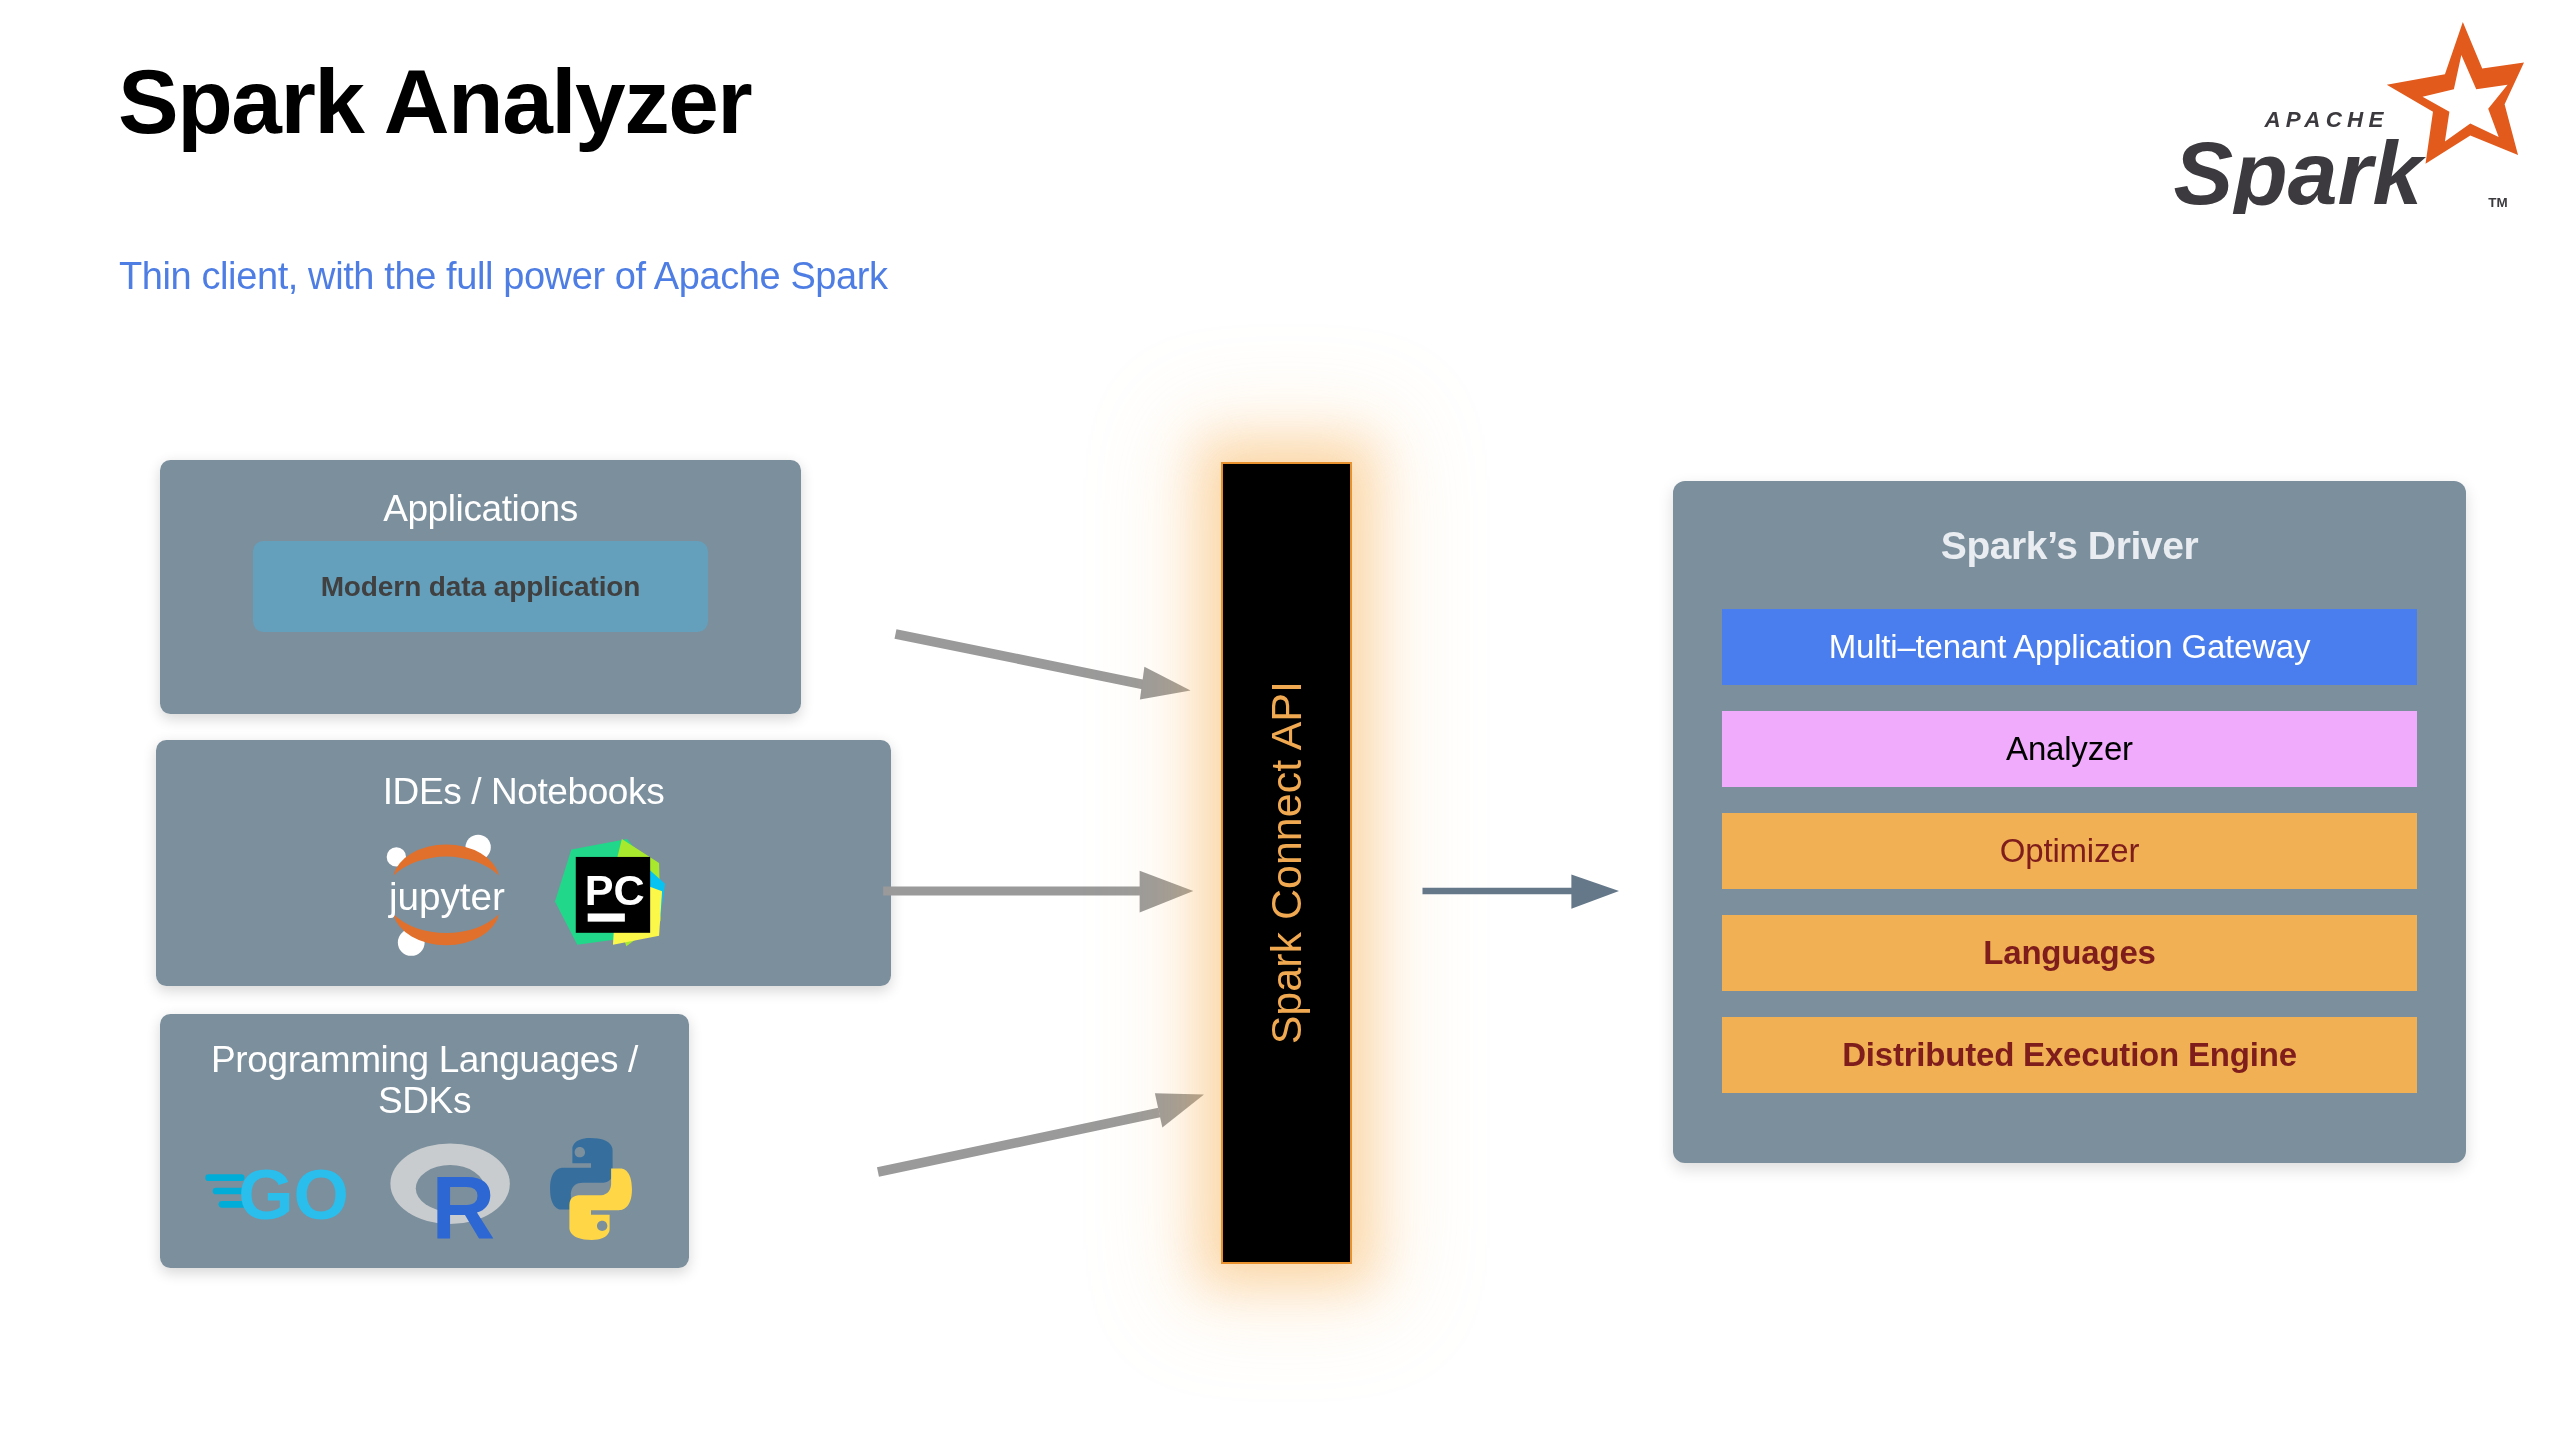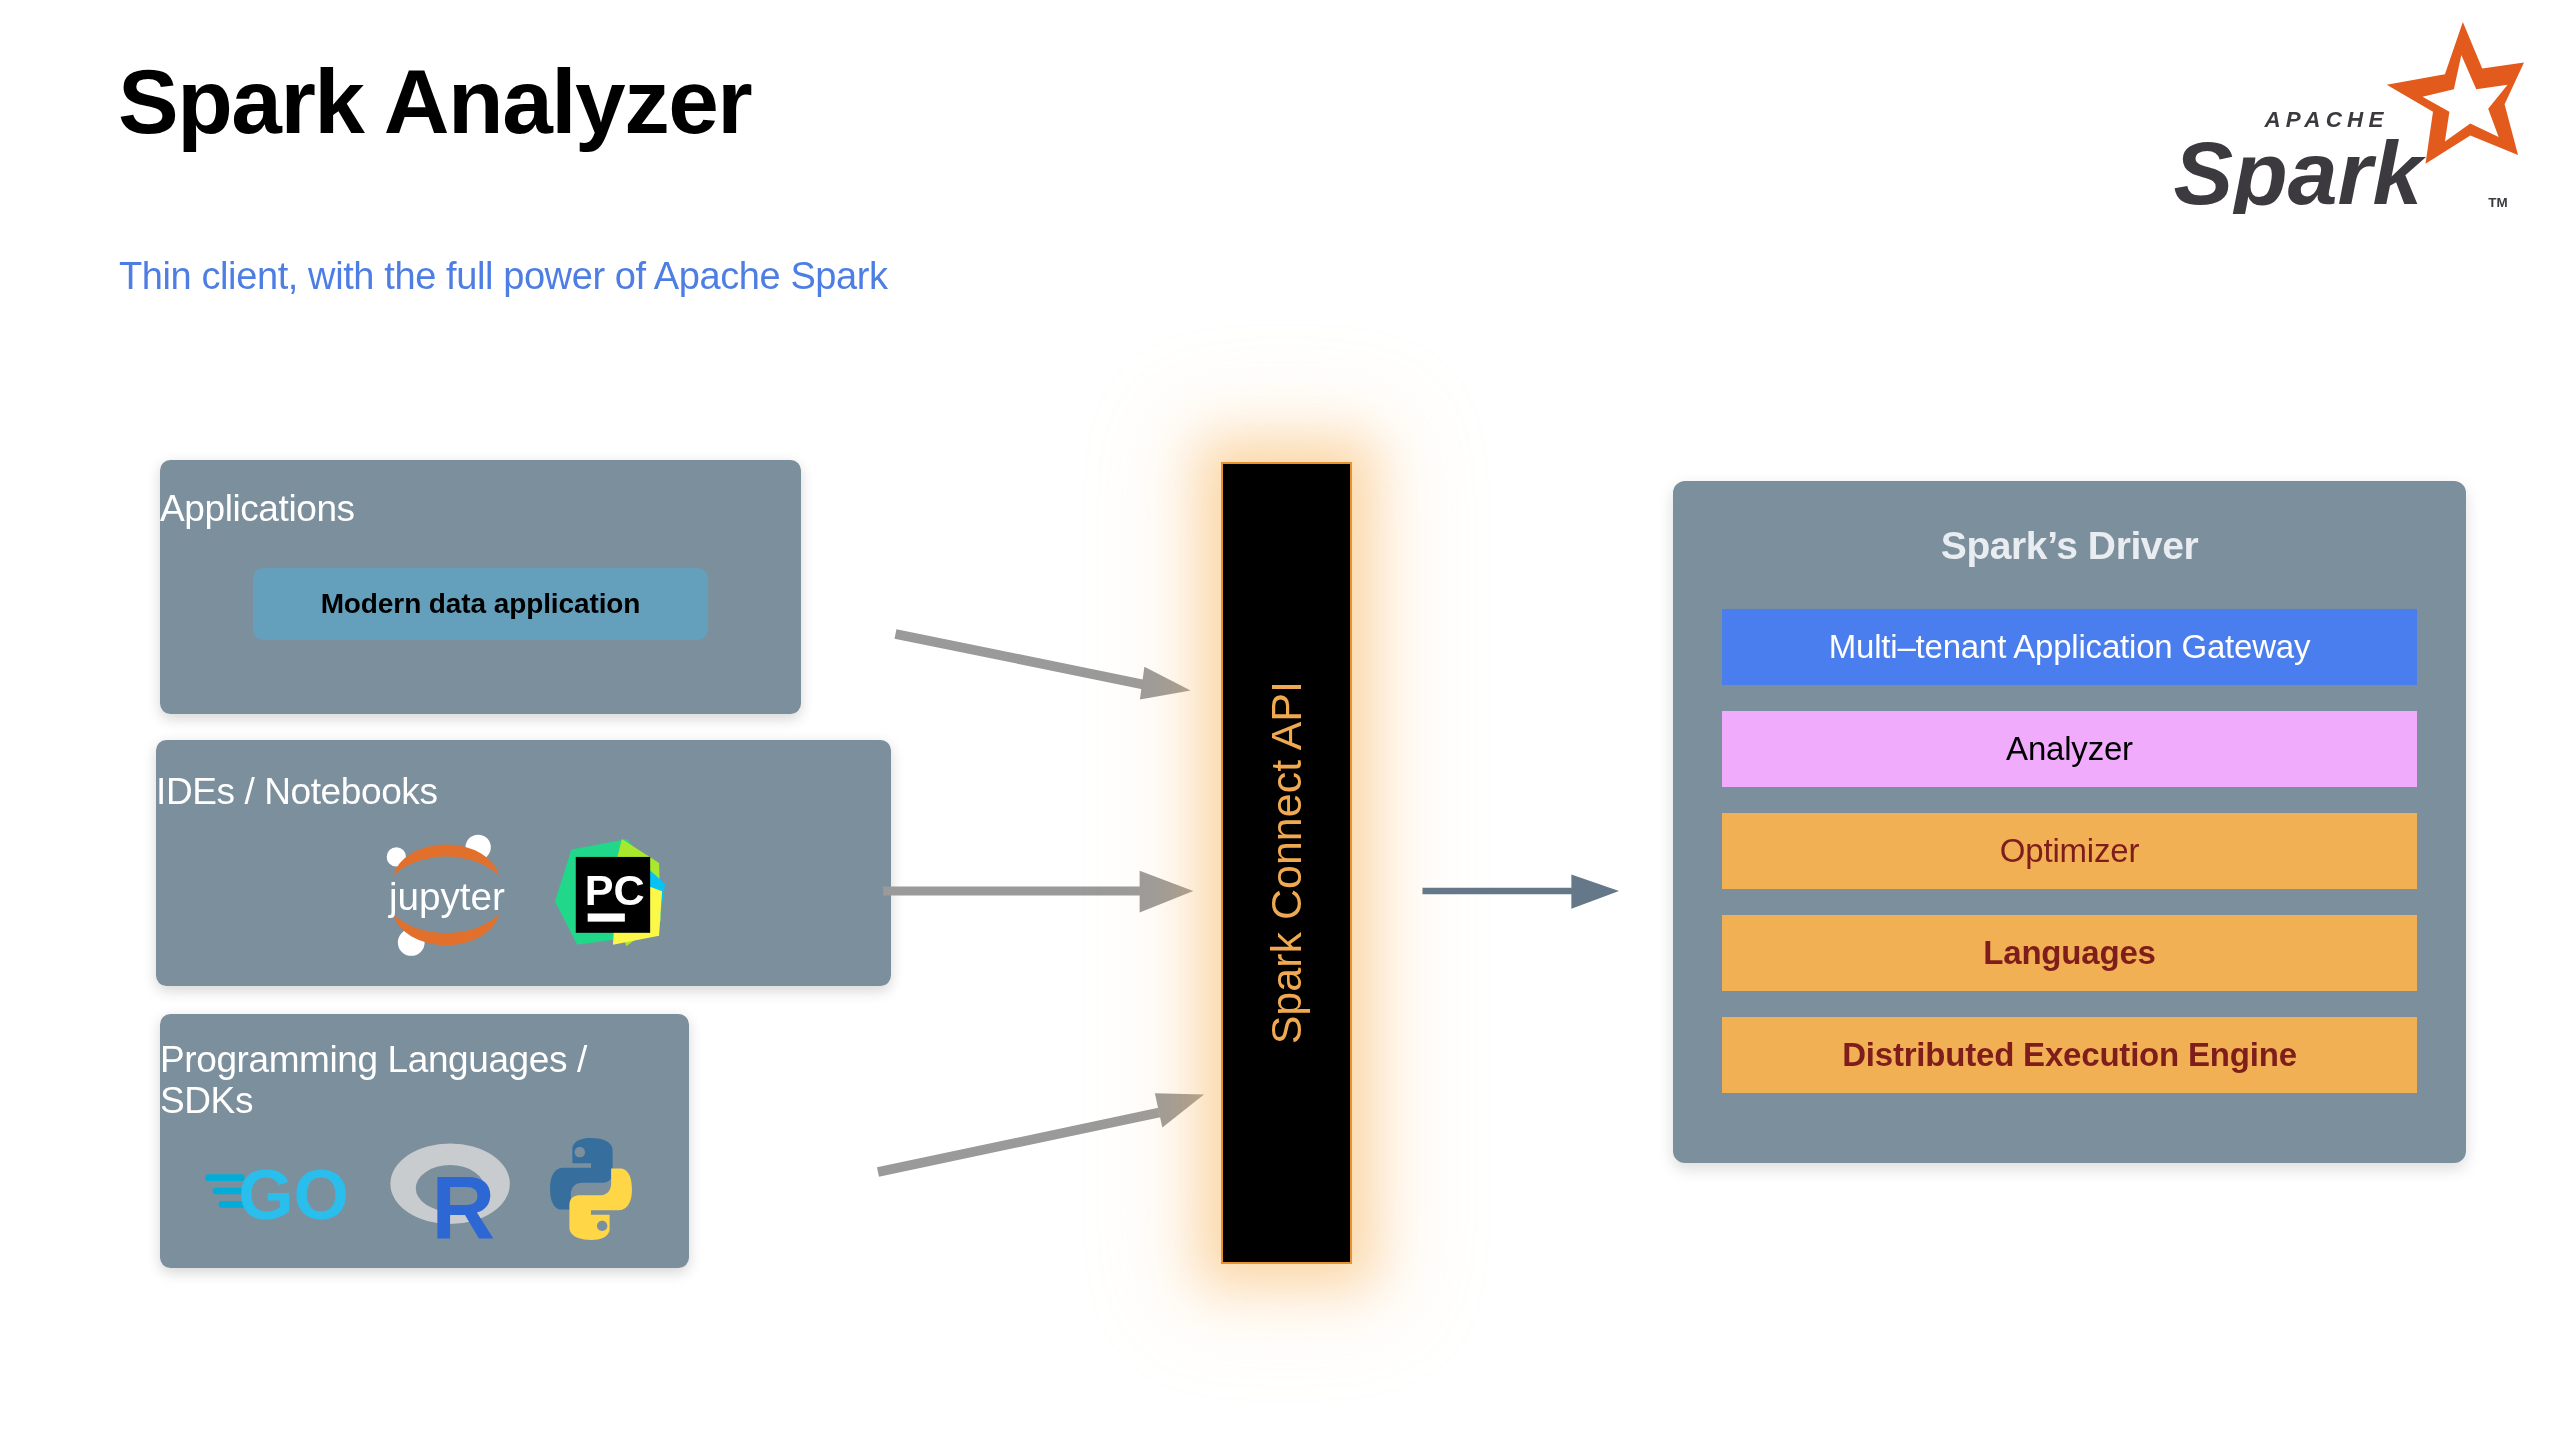--- a/index.html
+++ b/index.html
@@ -25,34 +25,34 @@
   
   #spark-logo { position:absolute; right:52px; top:16.4px; width:373px; height:198px; }
   #spark-logo svg { width:100%; height:100%; }
 
   
   .client-panel {
     position:absolute;
     background:#7c8f9d;
     border-radius:10.4px;
     box-shadow:0 4.5px 13.4px rgba(0,0,0,0.16), 0 0 0 5.2px rgba(255,255,255,0.92);
-    text-align:left;
+    text-align:center;
   }
   .panel-title {
     color:#ffffff; font-weight:400; letter-spacing:-0.4px;
     line-height:1.12;
   }
 
   #panel-applications { left:160px; top:460px; width:641px; height:254px; }
   #panel-applications .panel-title { font-size:37px; padding-top:28px; }
   #modern-data-app {
-    position:absolute; left:93px; top:108px; width:455px; height:72px;
+    position:absolute; left:93px; top:81px; width:455px; height:91px;
     background:#64a0bc; border-radius:10.4px;
     display:flex; align-items:center; justify-content:center;
-    color:#000000; font-size:28px; font-weight:700; letter-spacing:-0.1px;
+    color:#404040; font-size:28px; font-weight:700; letter-spacing:-0.1px;
   }
 
   #panel-ides { left:156px; top:740px; width:735px; height:246px; }
   #panel-ides .panel-title { font-size:37px; padding-top:31px; }
   #ide-logos {
     position:absolute; left:0; right:0; top:89px;
     display:flex; align-items:center; justify-content:center; gap:24px;
   }
 
   #panel-langs { left:160px; top:1014px; width:529px; height:254px; }

